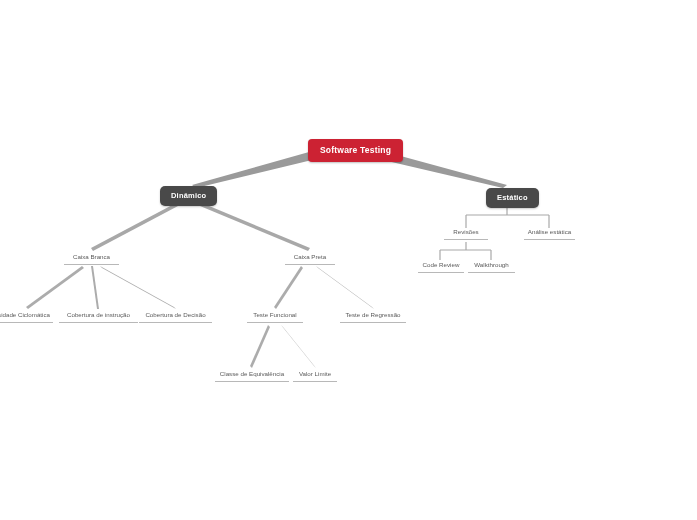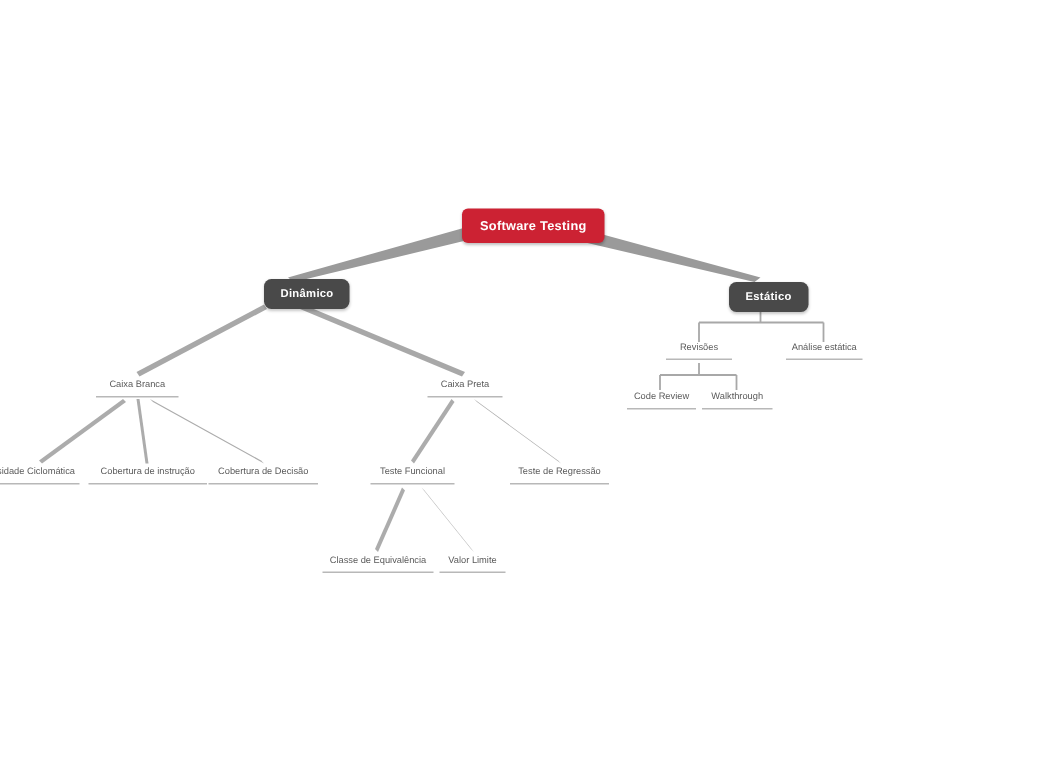--- a/index.html
+++ b/index.html
@@ -111,21 +111,21 @@
       <path d="M440,250 L491,250"></path>
       <path d="M440,250 L440,260"></path>
       <path d="M491,250 L491,260"></path>
     </g>
   </svg>
 
   <div class="node node-root" style="left:308px; top:139px;">
     <span>Software Testing</span>
   </div>
 
-  <div class="node node-branch" style="left:176px; top:186px;">
+  <div class="node node-branch" style="left:160px; top:186px;">
     <span>Dinâmico</span>
   </div>
 
   <div class="node node-branch" style="left:486px; top:188px;">
     <span>Estático</span>
   </div>
 
   <div class="node node-leaf" style="left:64px; top:252px; width:55px;">
     <span>Caixa Branca</span>
   </div>

